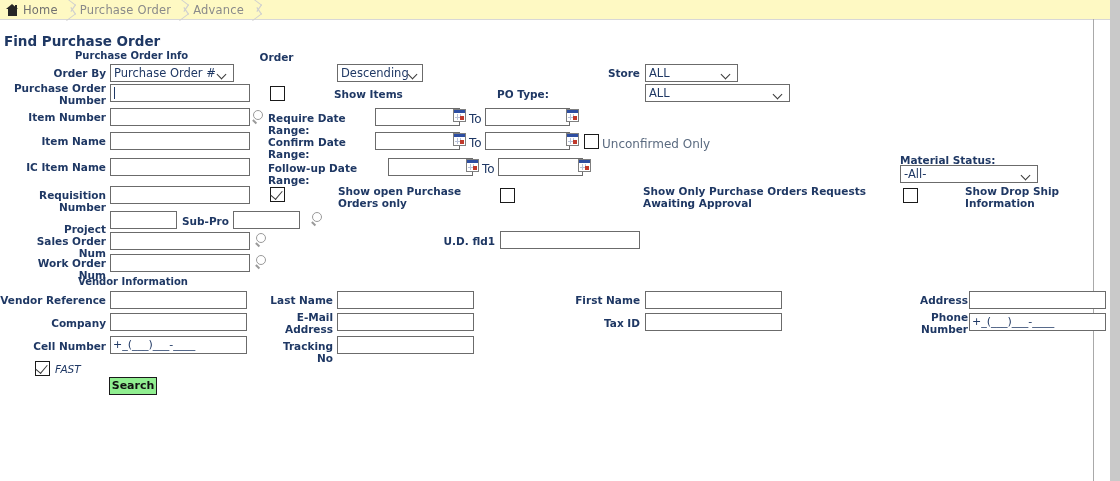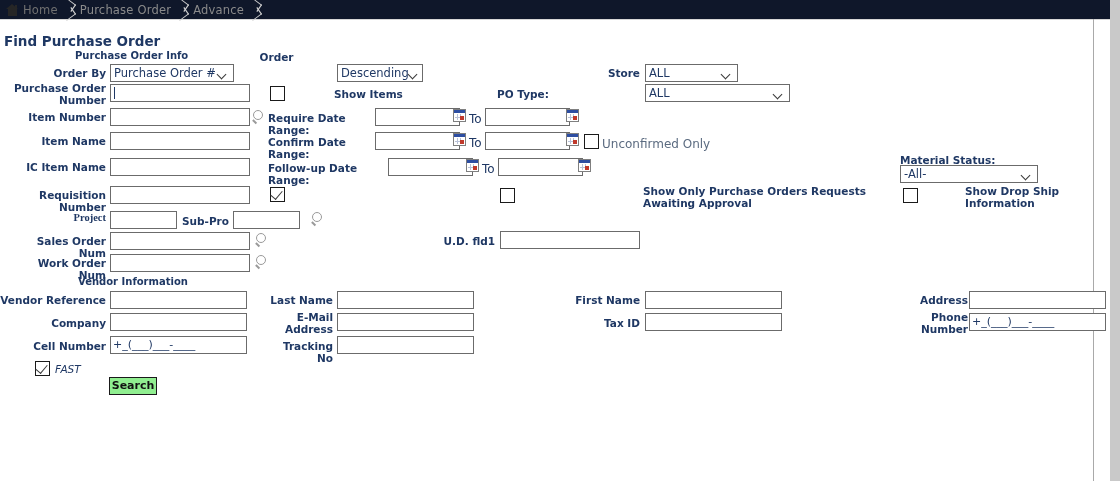--- a/index.html
+++ b/index.html
@@ -4,21 +4,21 @@
 <style>
   html,body{margin:0;padding:0;}
   body{
     width:1120px;height:481px;overflow:hidden;background:#ffffff;
     font-family:"DejaVu Sans","Liberation Sans",sans-serif;
     font-size:11px;color:#1f3864;
   }
   #page{position:relative;width:1120px;height:481px;}
 
   
-  .crumbbar{position:absolute;left:0;top:0;width:1110px;height:19px;background:#0f172a;border-bottom:1px solid #d7d7d7;}
+  .crumbbar{position:absolute;left:0;top:0;width:1110px;height:19px;background:#fef9c3;border-bottom:1px solid #d7d7d7;}
   .crumbs{position:absolute;left:6px;top:0;height:19px;display:flex;align-items:center;}
   .home-icon{width:13px;height:12px;position:relative;margin-right:4px;}
   .home-icon .roof{position:absolute;left:0;top:0;width:0;height:0;border-left:6.5px solid transparent;border-right:6.5px solid transparent;border-bottom:5px solid #262626;}
   .home-icon .body{position:absolute;left:2px;top:4px;width:9px;height:8px;background:#262626;}
   .home-icon .chim{position:absolute;left:9px;top:1px;width:2px;height:4px;background:#262626;}
   .crumb{font-size:11.5px;color:#8a8a8a;padding:0 2px 0 0;letter-spacing:.2px;white-space:nowrap;}
   .crumb.first{color:#707070;}
   .sep{width:14px;height:19px;position:relative;margin:0 3px;flex:0 0 auto;}
   .sep:before{content:"";position:absolute;left:1px;top:0px;width:9px;height:9px;border-right:1px solid #cfcfcf;border-top:1px solid #cfcfcf;transform:skewX(18deg) rotate(45deg);}
   .sep:after{content:"";position:absolute;left:1px;top:9px;width:9px;height:9px;border-right:1px solid #cfcfcf;border-bottom:1px solid #cfcfcf;transform:skewX(-18deg) rotate(-45deg);}
@@ -187,26 +187,27 @@
   <div class="sel" style="left:900px;top:165px;width:138px;">
     <span class="txt">-All-</span>
     <span class="arw" style="right:6px;"></span>
   </div>
 
   <div class="lab r" style="left:0px;top:190px;width:106px;">Requisition Number</div>
   <div class="inp" style="left:110px;top:186px;width:140px;"></div>
   <div class="cbx" style="left:270px;top:187px;">
       <i class="tick"></i>
     </div>
+  <div class="lab l" style="left:338px;top:186px;width:145px;">Show open Purchase Orders only</div>
   <div class="cbx" style="left:500px;top:188px;"></div>
   <div class="lab l" style="left:643px;top:186px;width:245px;">Show Only Purchase Orders Requests Awaiting Approval</div>
   <div class="cbx" style="left:903px;top:188px;"></div>
   <div class="lab l" style="left:965px;top:186px;width:110px;">Show Drop Ship Information</div>
 
-  <div class="lab r" style="left:10px;top:212px;width:96px;font-family:Liberation Serif, serif;">Project</div>
+  <div class="lab r" style="left:10px;top:224px;width:96px;">Project</div>
   <div class="inp" style="left:110px;top:211px;width:67px;"></div>
   <div class="lab r" style="left:181px;top:216px;width:48px;">Sub-Pro</div>
   <div class="inp" style="left:233px;top:211px;width:67px;"></div>
   <div class="mag" style="left:311px;top:212px;">
       <i class="lens"></i>
       <i class="hdl"></i>
     </div>
 
   <div class="lab r" style="left:10px;top:236px;width:96px;">Sales Order Num</div>
   <div class="inp" style="left:110px;top:232px;width:140px;"></div>

